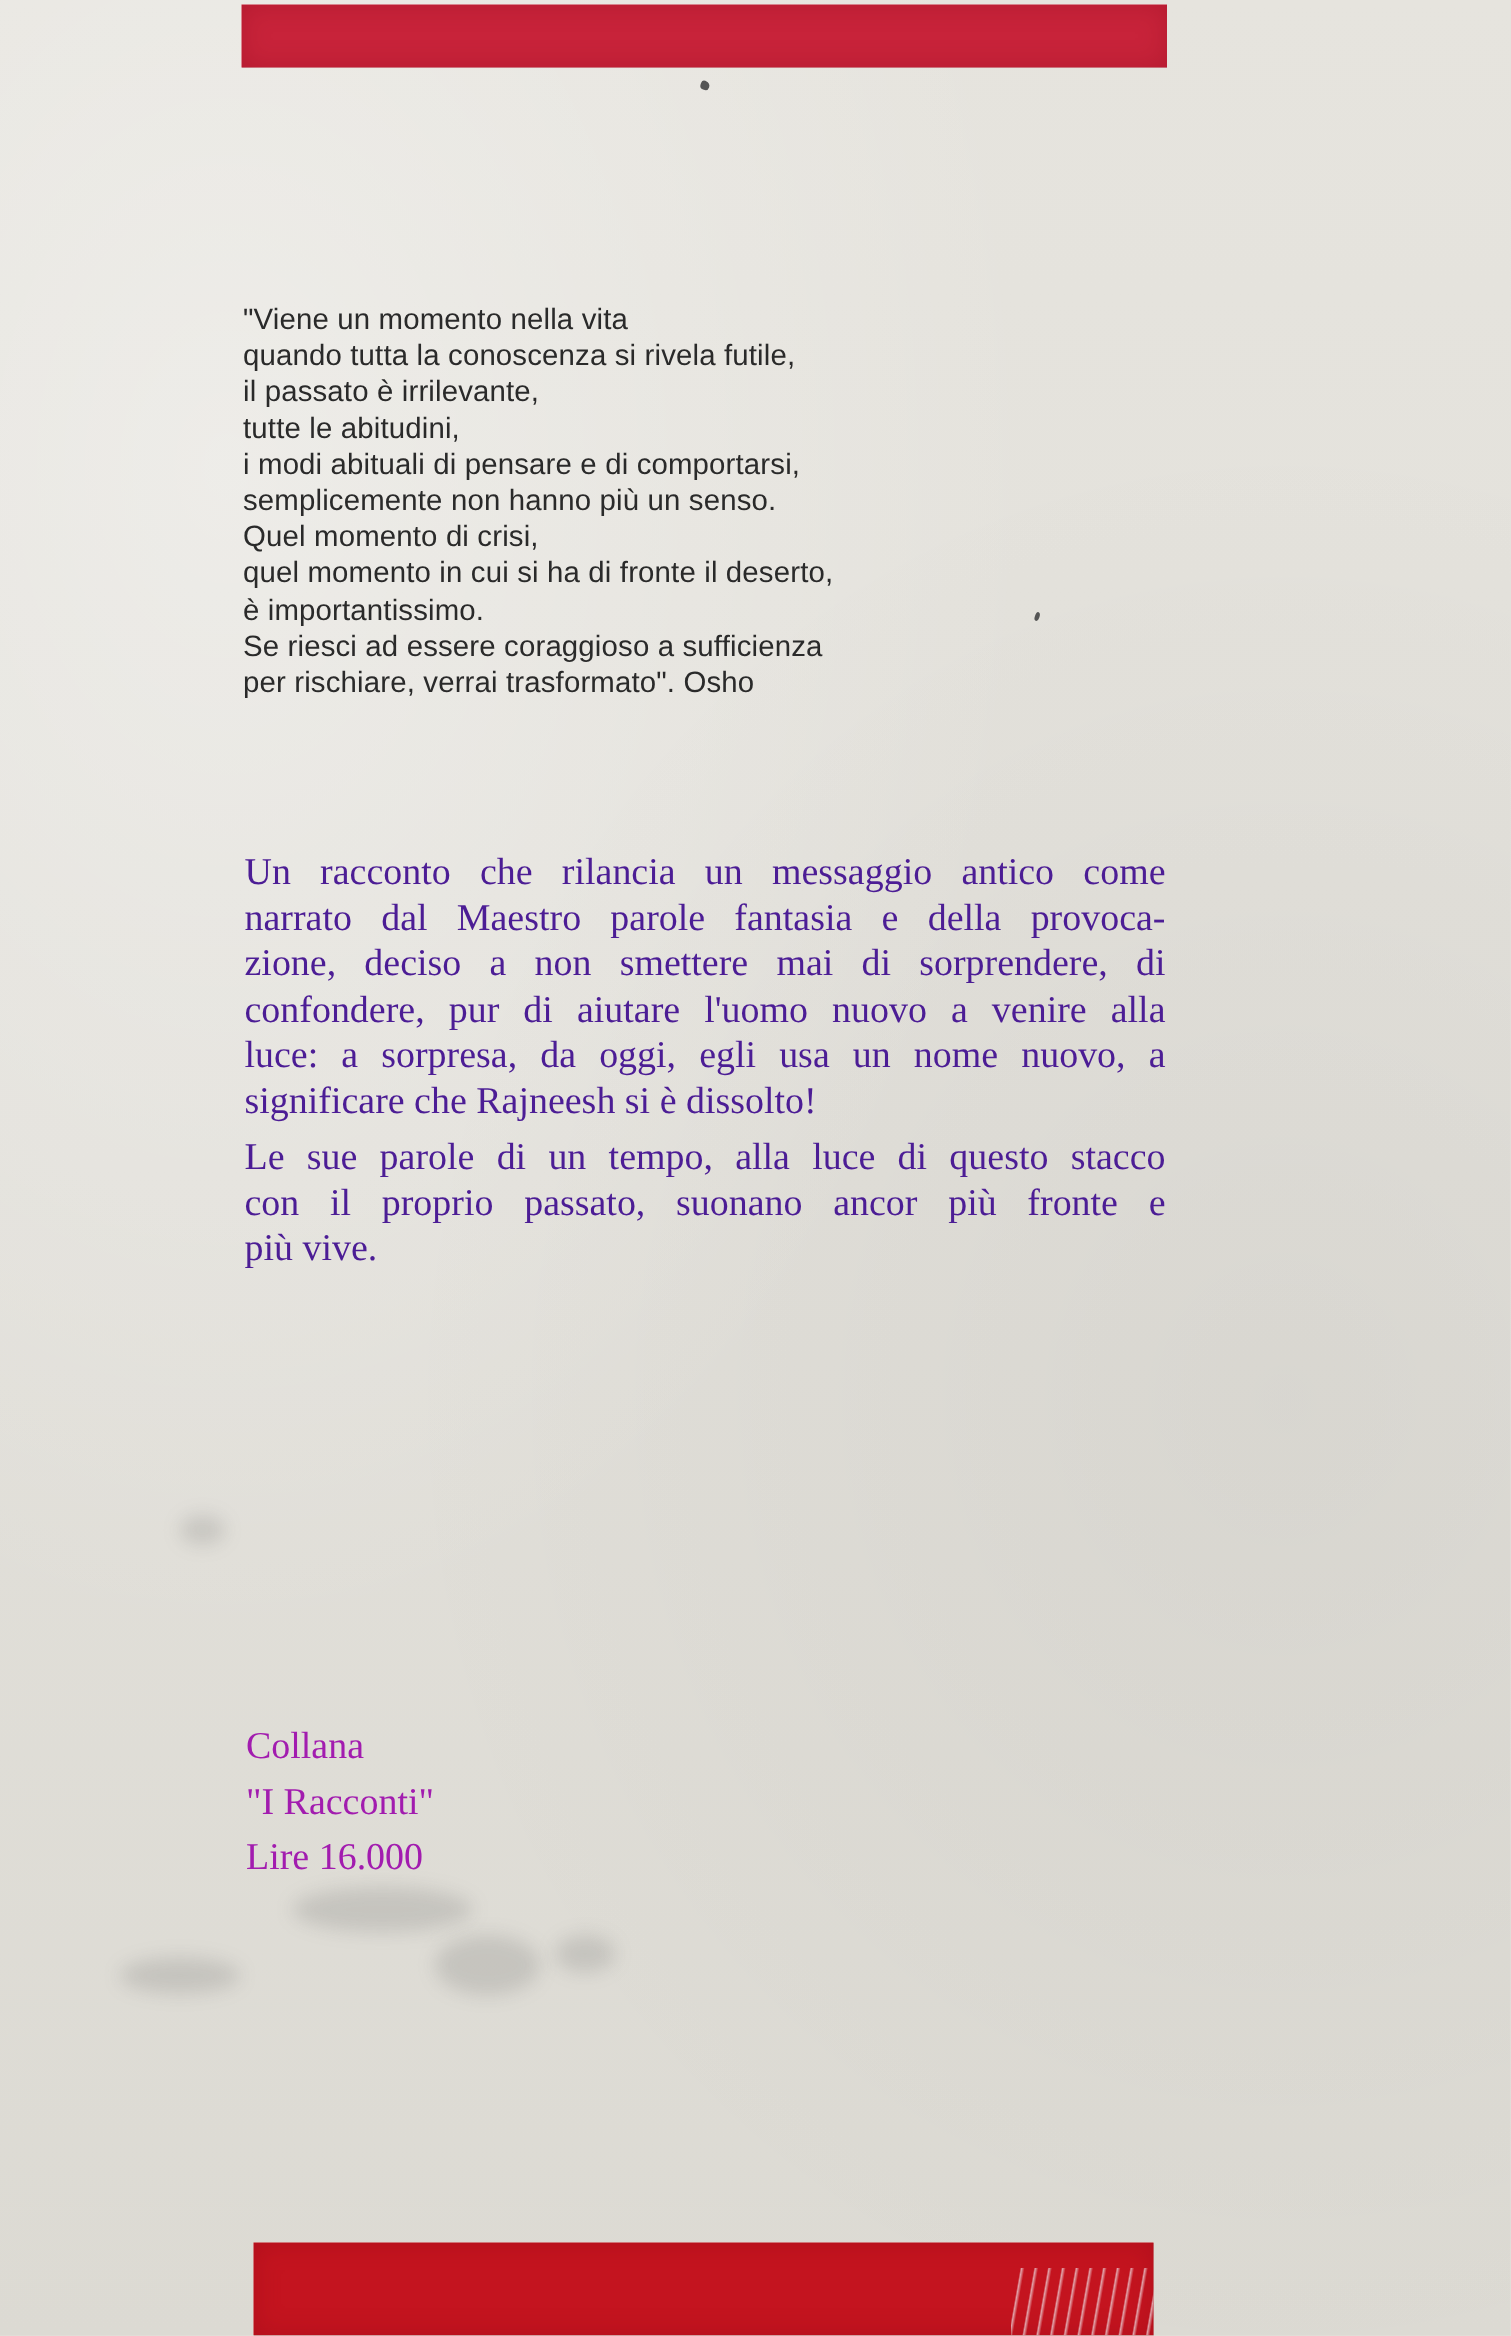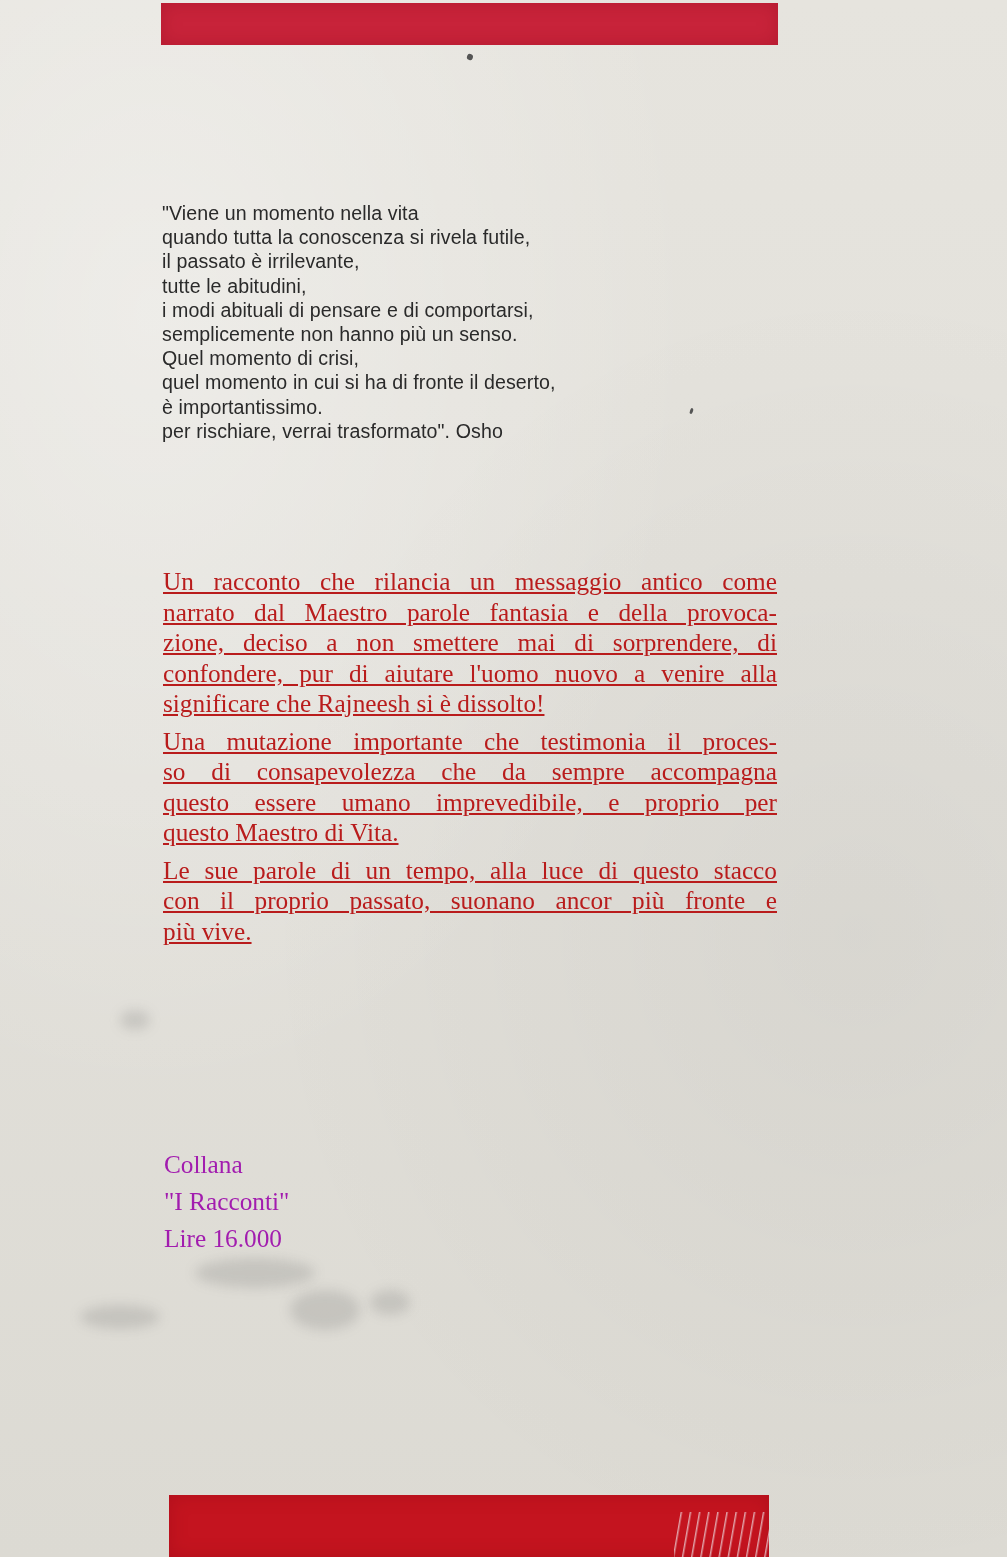--- a/index.html
+++ b/index.html
@@ -77,22 +77,21 @@
     .quote .author {
     }
     .blurb {
       position: absolute;
       left: 163px;
       top: 566px;
       width: 614px;
       font-family: "Liberation Serif", serif;
       font-size: 25.3px;
       line-height: 30.5px;
-      color: #b91c1c;
-      text-decoration: underline;
+      color: #4c1d95;
     }
     .blurb p {
       margin: 0 0 7px 0;
       text-align: justify;
     }
     .blurb .line {
       display: block;
       white-space: nowrap;
       text-align: justify;
       text-align-last: justify;
@@ -131,36 +130,32 @@
   <div class="quote">
     <span class="line">"Viene un momento nella vita</span>
     <span class="line">quando tutta la conoscenza si rivela futile,</span>
     <span class="line">il passato è irrilevante,</span>
     <span class="line">tutte le abitudini,</span>
     <span class="line">i modi abituali di pensare e di comportarsi,</span>
     <span class="line">semplicemente non hanno più un senso.</span>
     <span class="line">Quel momento di crisi,</span>
     <span class="line">quel momento in cui si ha di fronte il deserto,</span>
     <span class="line">è importantissimo.</span>
+    <span class="line">Se riesci ad essere coraggioso a sufficienza</span>
     <span class="line"><span>per rischiare, verrai trasformato".</span> <span class="author">Osho</span></span>
   </div>
 
   <div class="blurb">
     <p>
       <span class="line">Un racconto che rilancia un messaggio antico come</span>
       <span class="line">narrato dal Maestro parole fantasia e della provoca-</span>
       <span class="line">zione, deciso a non smettere mai di sorprendere, di</span>
       <span class="line">confondere, pur di aiutare l'uomo nuovo a venire alla</span>
+      <span class="line">luce: a sorpresa, da oggi, egli usa un nome nuovo, a</span>
       <span class="line last">significare che Rajneesh si è dissolto!</span>
-    </p>
-    <p>
-      <span class="line">Una mutazione importante che testimonia il proces-</span>
-      <span class="line">so di consapevolezza che da sempre accompagna</span>
-      <span class="line">questo essere umano imprevedibile, e proprio per</span>
-      <span class="line last">questo Maestro di Vita.</span>
     </p>
     <p>
       <span class="line">Le sue parole di un tempo, alla luce di questo stacco</span>
       <span class="line">con il proprio passato, suonano ancor più fronte e</span>
       <span class="line last">più vive.</span>
     </p>
   </div>
 
   <div class="series">
     <span class="line">Collana</span>

